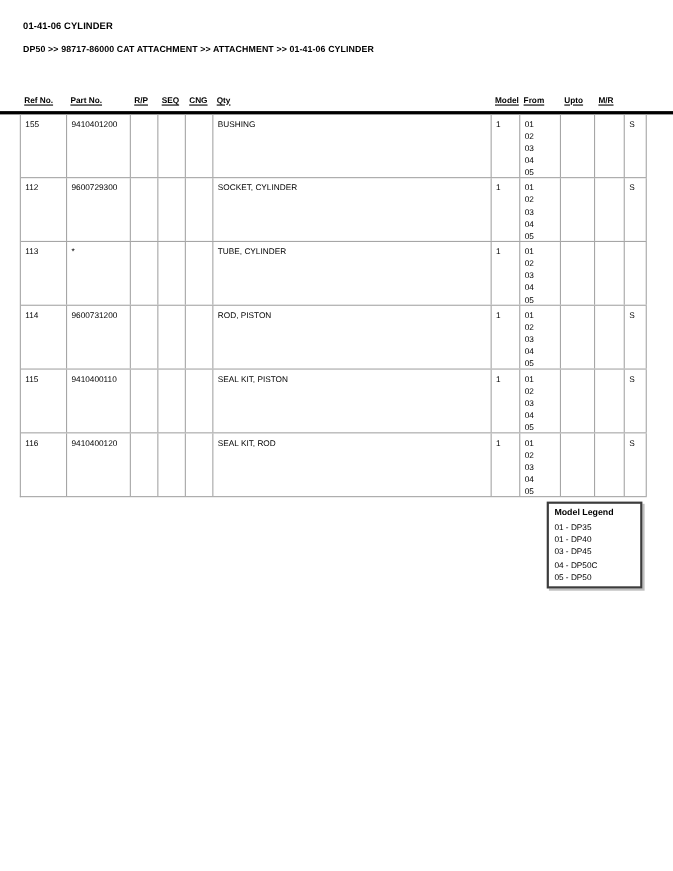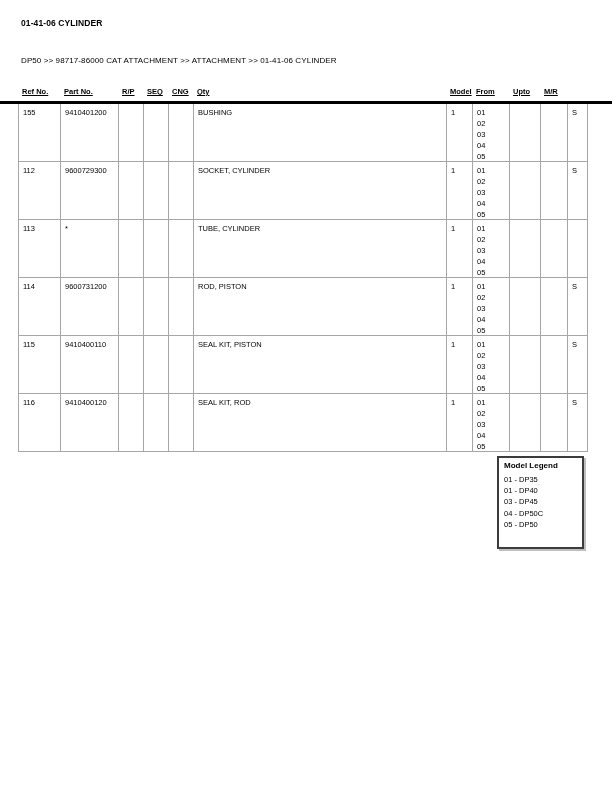--- a/index.html
+++ b/index.html
@@ -9,22 +9,22 @@
     font-family: "Liberation Sans", "DejaVu Sans", sans-serif;
     color: #000000;
     position: relative;
     overflow: hidden;
   }
   .page-title {
     position: absolute; left: 21px; top: 18px;
     font-size: 8.5px; font-weight: bold; letter-spacing: 0.1px;
   }
   .breadcrumb {
-    position: absolute; left: 21px; top: 56px;
-    font-size: 8px; font-weight: normal; letter-spacing: 0.1px;
+    position: absolute; left: 21px; top: 40px;
+    font-size: 8px; font-weight: bold; letter-spacing: 0.1px;
   }
   
   .grid-row {
     display: grid;
     grid-template-columns: 42px 58px 25px 25px 25px 253px 26px 37px 31px 27px 20px;
   }
   .table-headers {
     position: absolute; left: 18px; top: 87px; width: 569px; height: 15px; text-decoration: underline;
   }
   .th {
@@ -55,21 +55,21 @@
     white-space: pre-line;
     overflow: hidden;
   }
   
   .legend {
     position: absolute; left: 497px; top: 456px;
     width: 74px;
     border: 2px solid #3c3c3c;
     background: #ffffff;
     box-shadow: 2px 2px 0 #bfbfbf;
-    padding: 3px 4px 17px 5px;
+    padding: 3px 4px 3px 5px;
     box-sizing: content-box;
   }
   .legend-title {
     font-size: 8px; font-weight: bold; margin-bottom: 4px; white-space: nowrap;
   }
   .legend-item {
     font-size: 7.5px; line-height: 11.2px; white-space: nowrap;
   }
 </style>
 </head>

